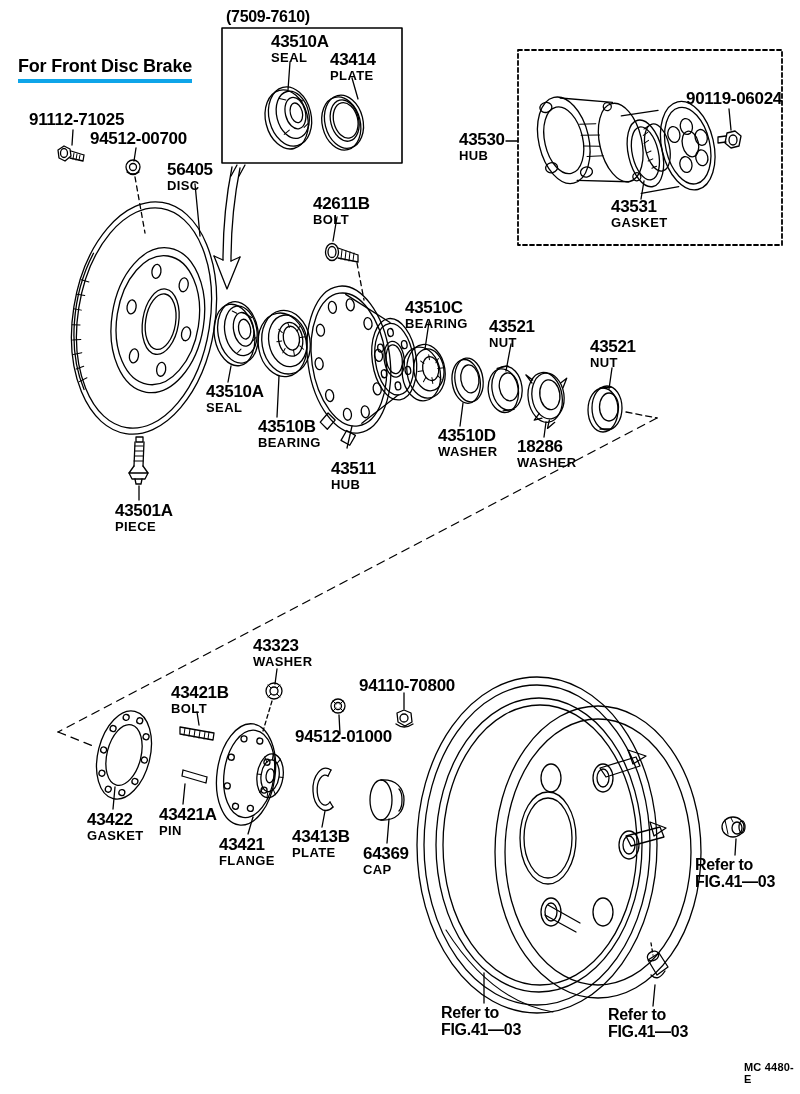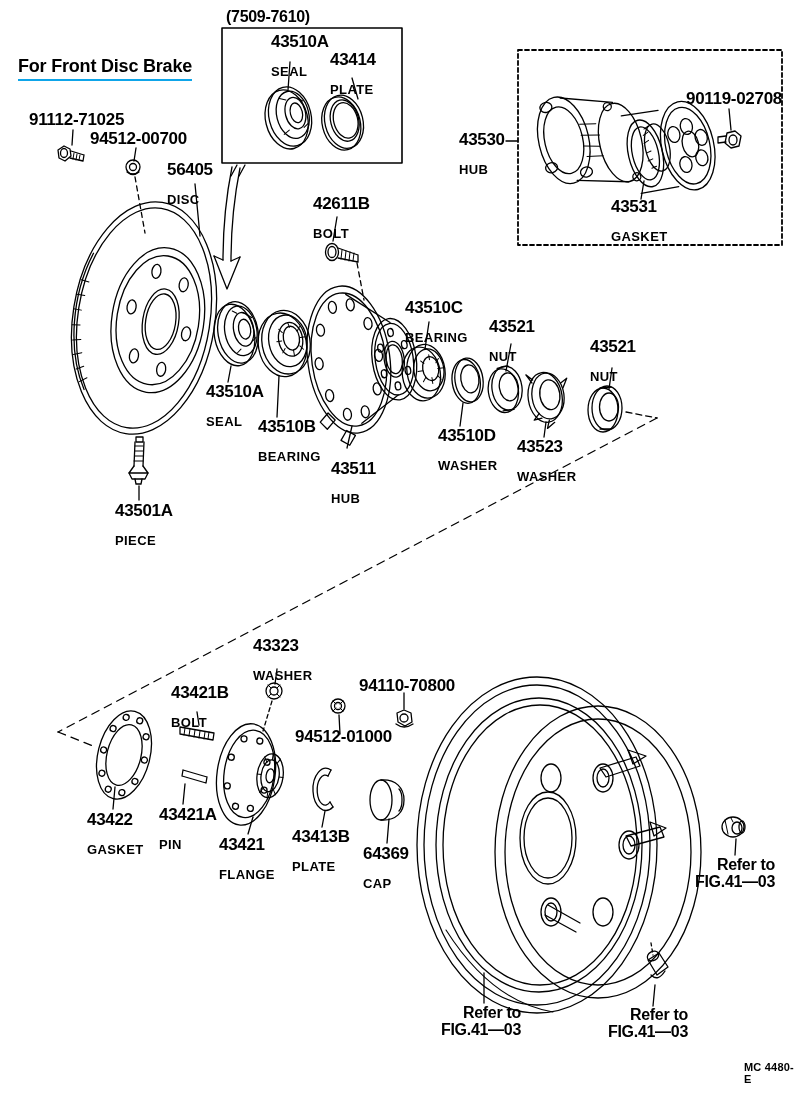--- a/index.html
+++ b/index.html
@@ -1,26 +1,26 @@
 <!DOCTYPE html>
 <html><head>
 <meta charset="utf-8">
 <style>
   html,body{margin:0;padding:0;background:#fff;}
   .stage{position:relative;width:800px;height:1094px;background:#fff;overflow:hidden;
          font-family:"Liberation Sans","DejaVu Sans",sans-serif;color:#000;}
   .stage svg{position:absolute;left:0;top:0;}
   .plabel{position:absolute;line-height:1.0;font-weight:bold;letter-spacing:-0.3px;white-space:nowrap;}
   .plabel .num{display:block;font-size:17px;}
-  .plabel .nm{display:block;font-size:13px;letter-spacing:0.4px;margin-top:15px;}
+  .plabel .nm{display:block;font-size:13px;letter-spacing:0.4px;margin-top:1px;}
   .title{position:absolute;left:18px;top:56px;font-size:18px;font-weight:bold;
-         border-bottom:2px solid #0ea5e9;padding-bottom:2px;letter-spacing:-0.2px;}
+         border-bottom:4px solid #0ea5e9;padding-bottom:2px;letter-spacing:-0.2px;}
   .caption{position:absolute;font-size:16px;font-weight:bold;letter-spacing:-0.3px;}
   .ref{position:absolute;font-weight:bold;font-size:16px;line-height:1.08;letter-spacing:-0.3px;white-space:nowrap;}
-  .ref span{display:block;text-align:right;}
+  .ref span{display:block;}
   .footer-code{position:absolute;font-size:11px;font-weight:bold;letter-spacing:0.2px;}
 </style>
 </head>
 <body>
 
 <div class="stage">
 
 <svg width="800" height="1094" viewBox="0 0 800 1094" fill="none" stroke="#000" stroke-width="1.3" stroke-linecap="round" stroke-linejoin="round">
 
   <g>
@@ -387,21 +387,21 @@
 <div class="plabel" style="left:167px;top:161px">
   <span class="num">56405</span>
   <span class="nm">DISC</span>
 </div>
 
 <div class="plabel" style="left:459px;top:131px">
   <span class="num">43530</span>
   <span class="nm">HUB</span>
 </div>
 <div class="plabel" style="left:686px;top:90px">
-  <span class="num">90119-02708</span>
+  <span class="num">90119-06024</span>
 </div>
 <div class="plabel" style="left:611px;top:198px">
   <span class="num">43531</span>
   <span class="nm">GASKET</span>
 </div>
 
 <div class="plabel" style="left:313px;top:195px">
   <span class="num">42611B</span>
   <span class="nm">BOLT</span>
 </div>
@@ -428,21 +428,21 @@
 </div>
 <div class="plabel" style="left:331px;top:460px">
   <span class="num">43511</span>
   <span class="nm">HUB</span>
 </div>
 <div class="plabel" style="left:438px;top:427px">
   <span class="num">43510D</span>
   <span class="nm">WASHER</span>
 </div>
 <div class="plabel" style="left:517px;top:438px">
-  <span class="num">43523</span>
+  <span class="num">18286</span>
   <span class="nm">WASHER</span>
 </div>
 <div class="plabel" style="left:115px;top:502px">
   <span class="num">43501A</span>
   <span class="nm">PIECE</span>
 </div>
 
 <div class="plabel" style="left:253px;top:637px">
   <span class="num">43323</span>
   <span class="nm">WASHER</span>

